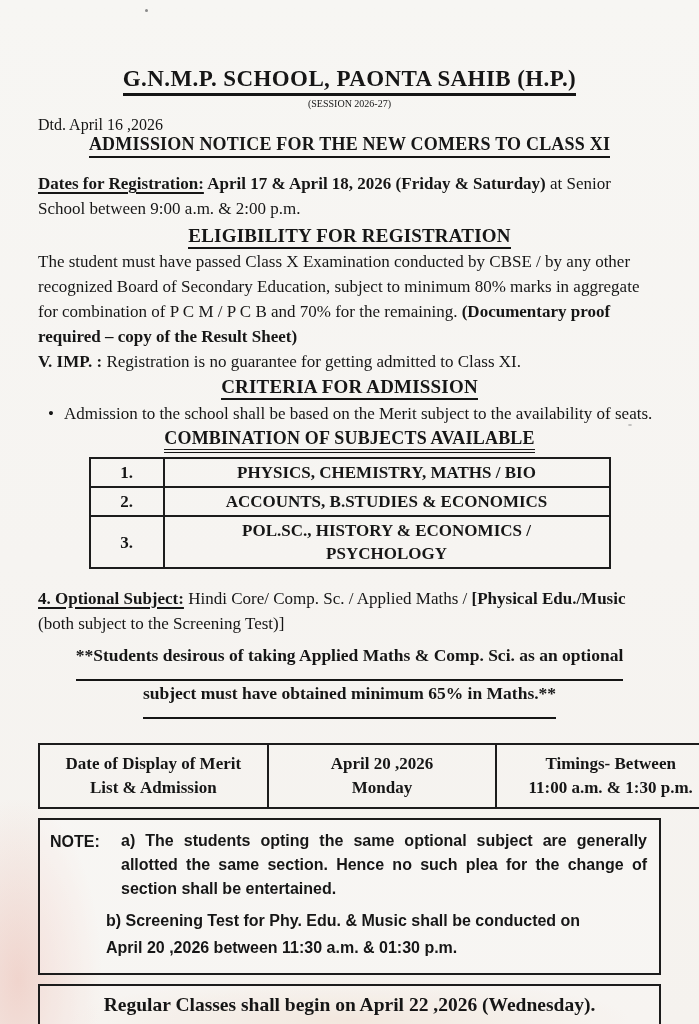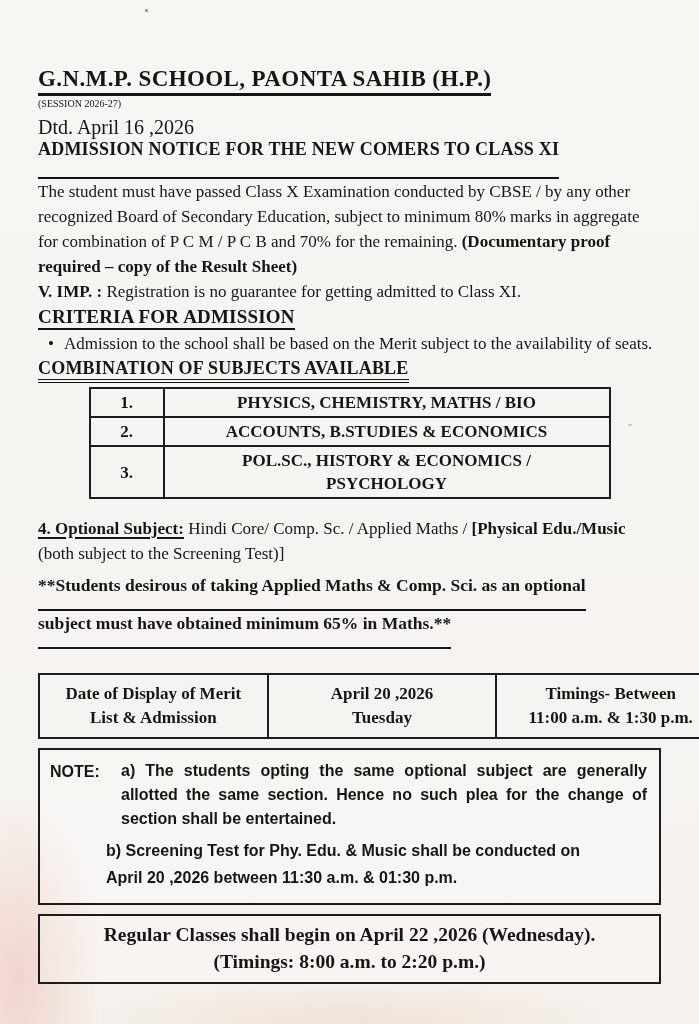--- a/index.html
+++ b/index.html
@@ -9,30 +9,30 @@
     margin:0 auto;
     background:
       radial-gradient(ellipse 120px 260px at 18px 980px, rgba(236,188,178,.55), rgba(236,188,178,0) 70%),
       radial-gradient(ellipse 400px 60px at 350px 1020px, rgba(231,196,170,.35), rgba(231,196,170,0) 70%),
       linear-gradient(180deg,#f7f6f3 0%,#f6f4f1 55%,#f5f2ee 100%);
     color:#161616;
     font-family:"Liberation Serif", serif;
     overflow:hidden;
   }
   .content{padding:66px 38px 0 38px;}
-  .center{text-align:left;}
+  .center{text-align:center;}
   .school-name{
     font-size:23px;font-weight:bold;letter-spacing:.4px;
     display:inline-block;border-bottom:3px solid #151515;padding-bottom:1px;
   }
   .session{font-size:10px;margin-top:2px;}
-  .dated{font-size:20px;margin-top:7px;}
+  .dated{font-size:16px;margin-top:7px;}
   .notice-title{
     font-size:18px;font-weight:bold;display:inline-block;
-    border-bottom:2px solid #151515;padding-bottom:17px;letter-spacing:.2px;
+    border-bottom:2px solid #151515;padding-bottom:1px;letter-spacing:.2px;
   }
   p{margin:0;}
   .para{font-size:17px;line-height:25px;}
   .reg{margin-top:13px;}
   .u-bold{font-weight:bold;text-decoration:underline;text-decoration-thickness:2px;text-underline-offset:3px;}
   .b{font-weight:bold;}
   .sec-heading{
     font-size:19px;font-weight:bold;display:inline-block;
     border-bottom:2px solid #151515;padding-bottom:0;letter-spacing:.2px;
   }
@@ -93,21 +93,25 @@
       <span class="school-name">G.N.M.P. SCHOOL, PAONTA SAHIB (H.P.)</span>
       <div class="session">(SESSION 2026-27)</div>
     </div>
 
     <div class="dated">Dtd. April 16 ,2026</div>
 
     <div class="center">
       <span class="notice-title">ADMISSION NOTICE FOR THE NEW COMERS TO CLASS XI</span>
     </div>
 
+    <p class="para reg"><span class="u-bold">Dates for Registration:</span><span class="b"> April 17 &amp; April 18, 2026 (Friday &amp; Saturday)</span><span> at Senior School between 9:00 a.m. &amp; 2:00 p.m.</span></p>
 
+    <div class="center mt4">
+      <span class="sec-heading">ELIGIBILITY FOR REGISTRATION</span>
+    </div>
 
     <p class="para"><span>The student must have passed Class X Examination conducted by CBSE / by any other recognized Board of Secondary Education, subject to minimum 80% marks in aggregate for combination of P C M / P C B and 70% for the remaining. </span><span class="b">(Documentary proof required – copy of the Result Sheet)</span></p>
 
     <p class="para"><span class="b">V. IMP. :</span><span> Registration is no guarantee for getting admitted to Class XI.</span></p>
 
     <div class="center mt2">
       <span class="sec-heading">CRITERIA FOR ADMISSION</span>
     </div>
 
     <div class="bullet-row">
@@ -154,21 +158,21 @@
 
     <table class="merit-table">
       <tbody>
         <tr>
           <td>
             <div>Date of Display of Merit</div>
             <div>List &amp; Admission</div>
           </td>
           <td>
             <div>April 20 ,2026</div>
-            <div>Tuesday</div>
+            <div>Monday</div>
           </td>
           <td>
             <div>Timings- Between</div>
             <div>11:00 a.m. &amp; 1:30 p.m.</div>
           </td>
         </tr>
       </tbody>
     </table>
 
     <div class="note-box">

